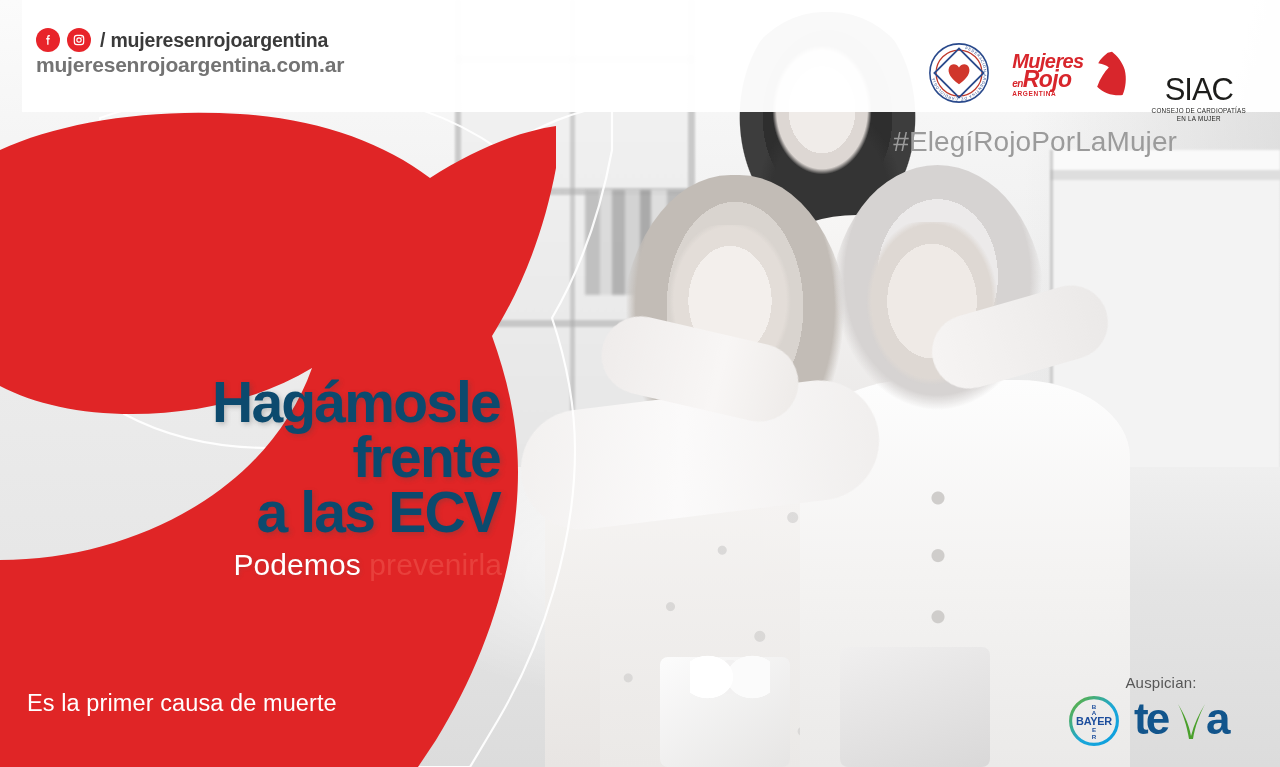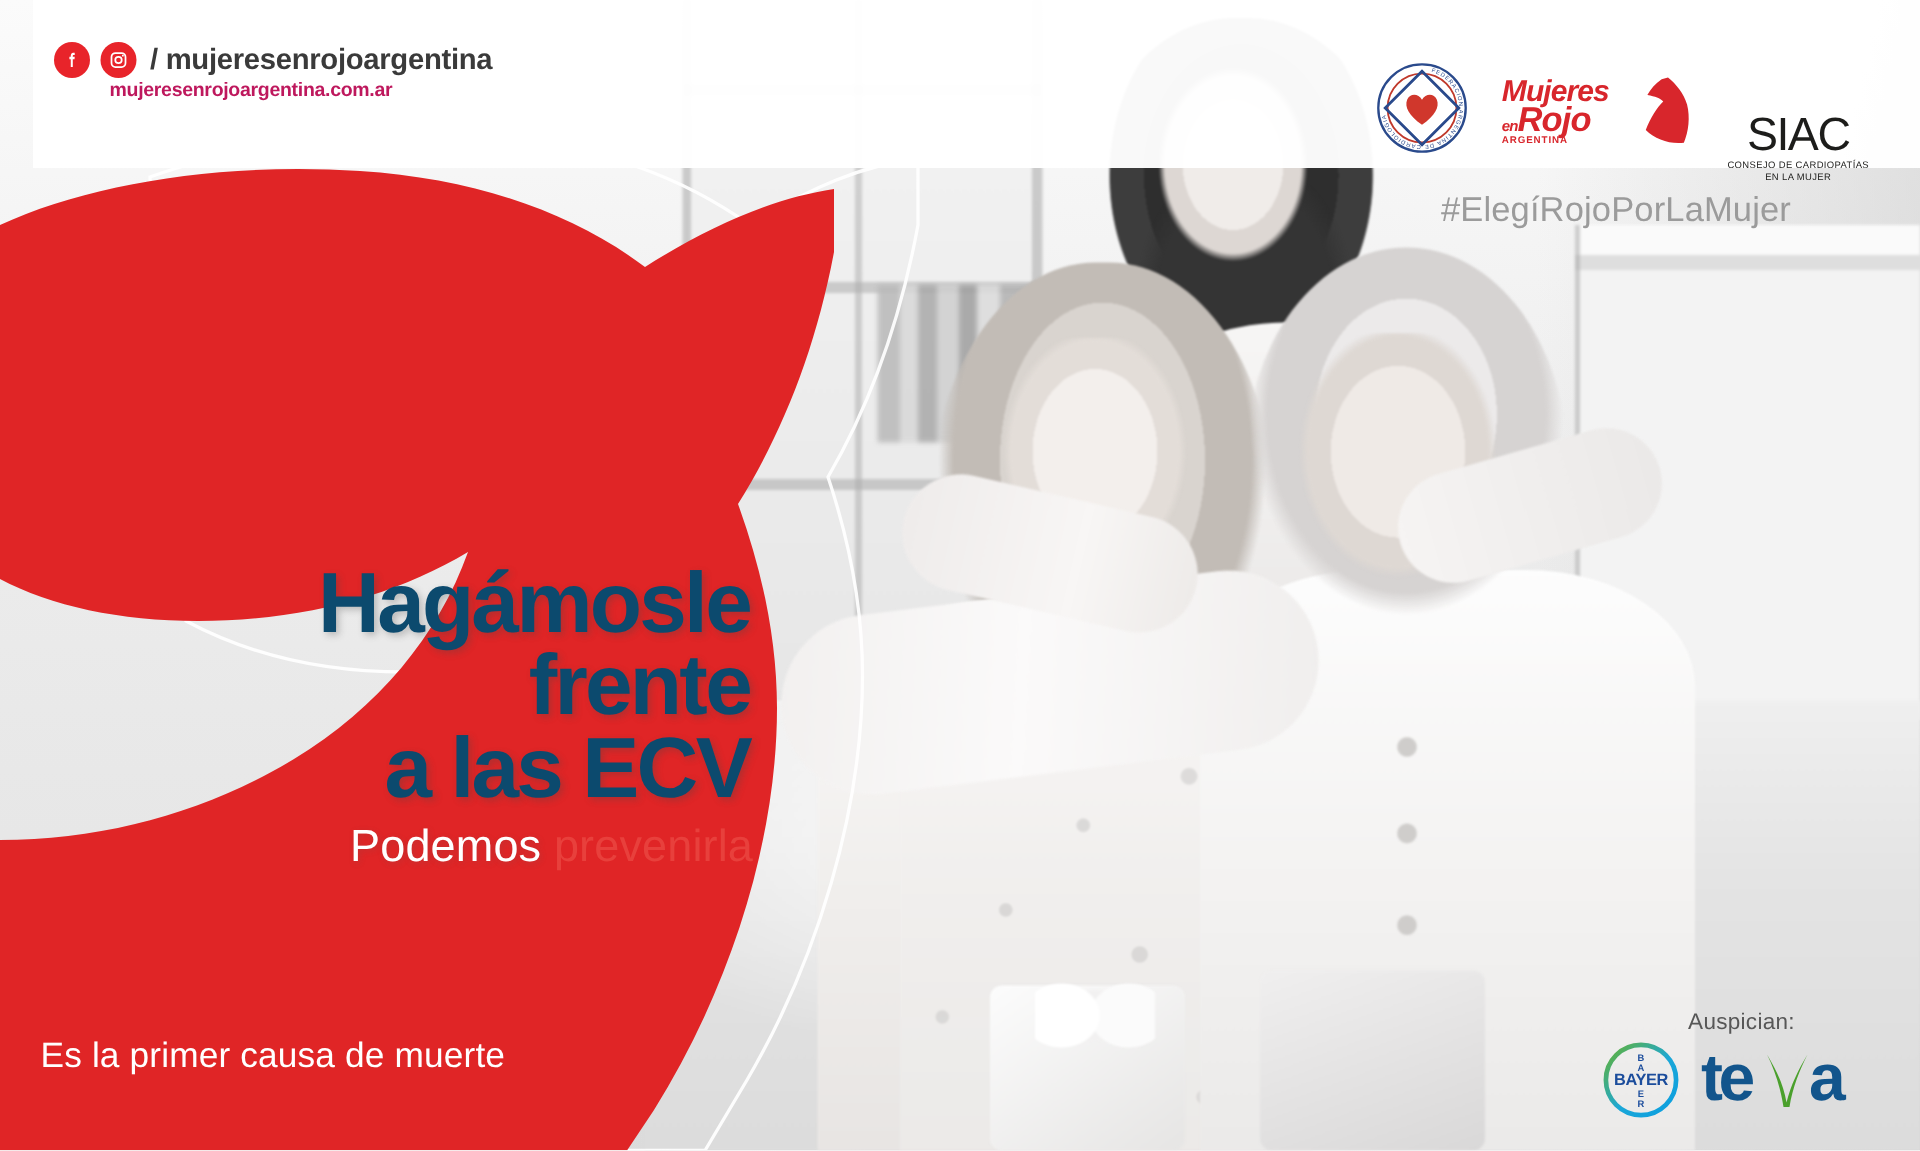--- a/index.html
+++ b/index.html
@@ -252,26 +252,25 @@
     justify-content: center;
   }
   .social-handle {
     font-size: 19.5px;
     font-weight: bold;
     color: #3a3a3a;
     letter-spacing: -.2px;
     margin-left: 2px;
   }
   .social-site {
-    font-size: 13px;
+    font-size: 21px;
     font-weight: bold;
-    color: #be185d;
+    color: #737373;
     letter-spacing: -.2px;
     line-height: 1.12;
-    margin-left: 37px;
   }
 
   
   .logo-strip {
     position: absolute;
     right: 34px; top: 26px;
     display: flex;
     align-items: center;
     gap: 22px;
     z-index: 6;
@@ -287,36 +286,36 @@
     font-style: italic; letter-spacing: -.5px; margin-left: 10px;
   }
   .gored-red {
     font-size: 27px; font-weight: bold; color: #cf3b2a;
     font-style: italic; letter-spacing: -1px;
   }
   .gored-fw {
     font-size: 9.5px; color: #8a8a8a; letter-spacing: .8px; margin-top: 3px;
   }
 
-  .mujeres { display: flex; align-items: center; gap: 21px; }
+  .mujeres { display: flex; align-items: center; gap: 10px; }
   .mujeres-txt { display: flex; flex-direction: column; line-height: .84; }
   .mujeres-1 { font-size: 20px; font-weight: bold; color: #d8262c; font-style: italic; letter-spacing: -.6px; }
   .mujeres-2 { font-size: 23px; font-weight: bold; color: #d8262c; font-style: italic; letter-spacing: -.6px; }
   .mujeres-en { font-size: 10px; }
   .mujeres-arg { font-size: 6.5px; font-weight: bold; color: #d8262c; letter-spacing: .6px; margin-top: 2px; }
 
   .siac { display: flex; flex-direction: column; align-items: center; }
   .siac-word { font-size: 31px; font-weight: normal; color: #1d1d1b; letter-spacing: -1px; line-height: 1; margin-top: 48px; }
   .siac-sub { font-size: 6.3px; color: #1d1d1b; letter-spacing: .25px; text-align: center; line-height: 1.32; margin-top: 2px; }
 
   
   .hashtag {
     position: absolute;
-    right: 86px; top: 126px;
-    font-size: 23px;
+    right: 103px; top: 126px;
+    font-size: 28px;
     color: #9b9b9b;
     letter-spacing: .1px;
     z-index: 5;
   }
 
   
   .headline {
     position: absolute;
     left: 0; top: 375px;
     width: 500px;

